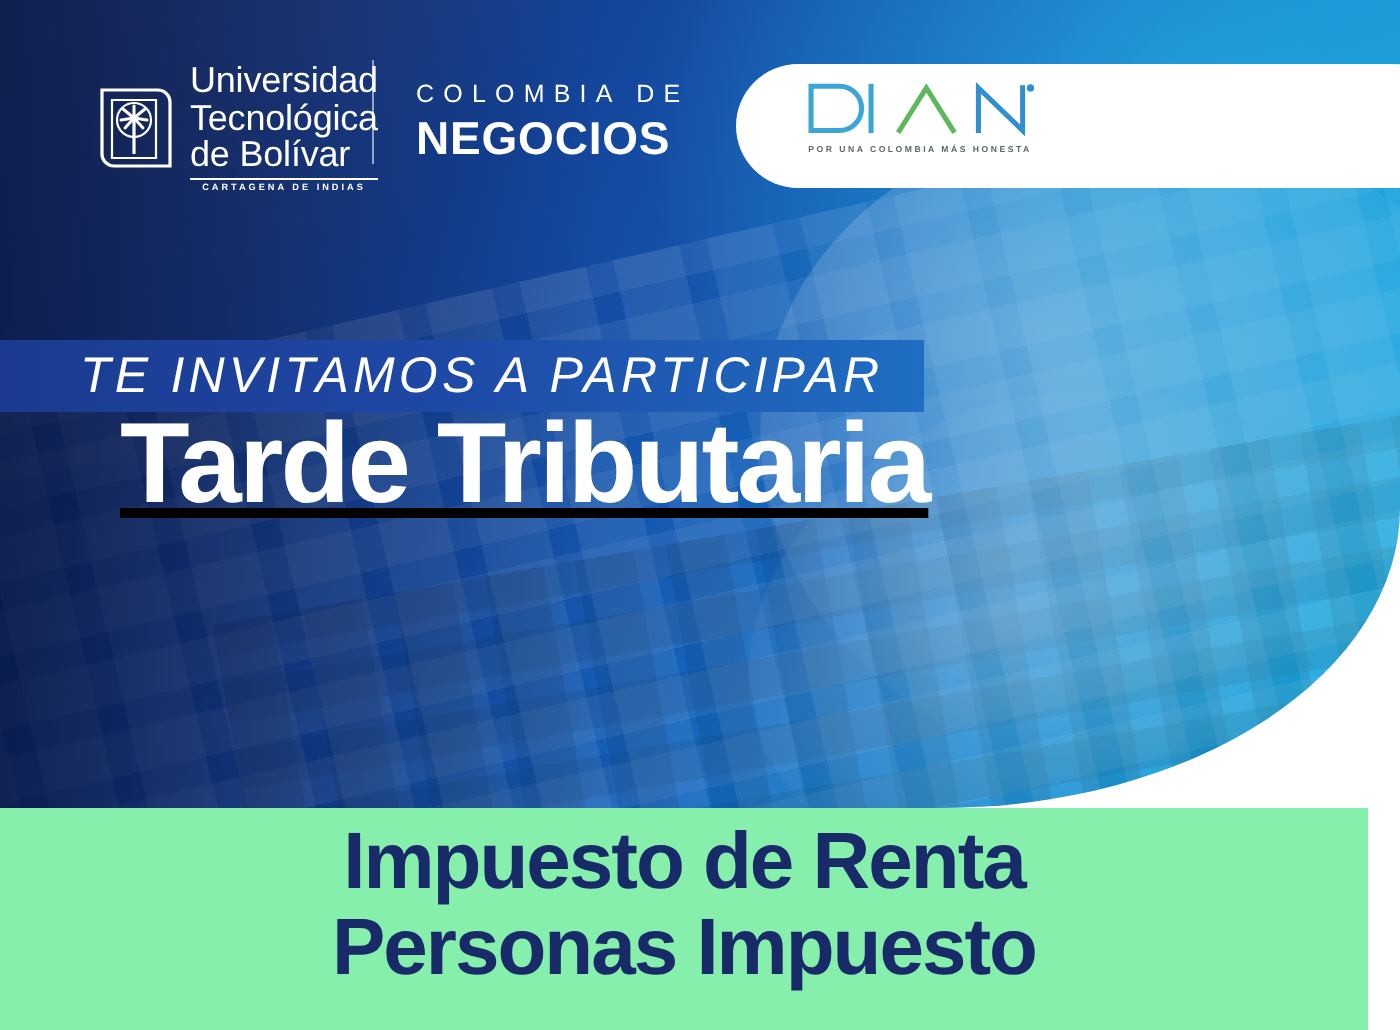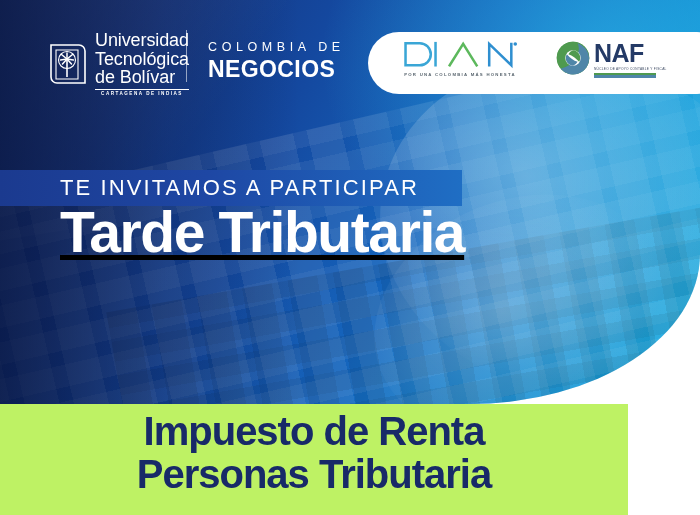--- a/index.html
+++ b/index.html
@@ -93,37 +93,37 @@
   .naf-bars{margin-top:1.5px;width:62px;}
   .naf-bar{height:2.4px;}
 
   
   .band{
     position:absolute;left:0;top:170px;width:462px;height:36px;z-index:6;
     background:linear-gradient(90deg,#1b3a8f 0%,#1e47a4 45%,#1f6ec4 100%);
     display:flex;align-items:center;
   }
   .band span{
-    color:#ffffff;font-size:22px;letter-spacing:2.1px;font-weight:400;
-    margin-left:60px;white-space:nowrap;
+    color:#ffffff;font-size:25px;letter-spacing:2.1px;font-weight:400;
+    margin-left:40px;white-space:nowrap;font-style:italic;
   }
 
   
   .headline{position:absolute;left:60px;top:205px;z-index:6;text-decoration:underline;}
   .hl{
     color:#ffffff;font-weight:800;font-size:57px;line-height:.95;
     letter-spacing:-1.4px;white-space:nowrap;
   }
   .hl2row{display:flex;align-items:flex-end;}
   .ruleline{
     width:338px;height:3px;background:#ffffff;margin-left:4px;margin-bottom:11px;
   }
 
   
-  .bottom{position:absolute;left:0;top:404px;width:628px;height:111px;background:#bef264;z-index:6;}
+  .bottom{position:absolute;left:0;top:404px;width:684px;height:111px;background:#86efac;z-index:6;}
   .sub{
     color:#182a68;font-weight:800;font-size:40px;line-height:1.07;
     letter-spacing:-1px;text-align:center;white-space:nowrap;
   }
   .sub.l1{margin-top:6px;}
 </style>
 </head>
 <body>
 
 <div class="poster">
@@ -184,49 +184,29 @@
             <line x1="44" y1="4" x2="44" y2="32" stroke="#3aa6d6"></line>
             <path d="M62 32 L79 5 L96 32" stroke="#5cb85c"></path>
             <path d="M112 32 V5 L140 32 V5" stroke="#2f8fd0"></path>
           </g>
           <circle cx="145" cy="5" r="2.3" fill="#2f8fd0"></circle>
         </svg>
       </div>
       <div class="dian-tag">POR UNA COLOMBIA MÁS HONESTA</div>
     </div>
 
-    <div class="naf">
-      <div>
-        <svg viewBox="0 0 44 44" width="34" height="34" aria-hidden="true">
-          <circle cx="22" cy="22" r="21" fill="#4f9a4f"></circle>
-          <path d="M22 1 A21 21 0 0 0 22 43 A21 21 0 0 0 22 1 Z" fill="#4f9a4f"></path>
-          <path d="M43 22 A21 21 0 0 1 6 36 Q20 32 26 22 Q32 12 28 3 A21 21 0 0 1 43 22 Z" fill="#4f86a8"></path>
-          <circle cx="22" cy="22" r="10" fill="#ffffff"></circle>
-          <path d="M22 12 A10 10 0 0 1 30 27 Q24 20 16 17 A10 10 0 0 1 22 12 Z" fill="#4f9a4f"></path>
-          <path d="M22 32 A10 10 0 0 1 14 17 Q20 24 28 27 A10 10 0 0 1 22 32 Z" fill="#4f86a8"></path>
-        </svg>
-      </div>
-      <div class="naf-txt">
-        <div class="naf-word">NAF</div>
-        <div class="naf-sub1">NÚCLEO DE APOYO CONTABLE Y FISCAL</div>
-        <div class="naf-bars">
-          <div class="naf-bar" style="background:#4f9a4f"></div>
-          <div class="naf-bar" style="background:#4f86a8"></div>
-        </div>
-      </div>
-    </div>
 
   </div>
 
   <div class="band">
     <span>TE INVITAMOS A PARTICIPAR</span>
   </div>
 
   <div class="headline">
     <div class="hl">Tarde Tributaria</div>
   </div>
 
   <div class="bottom">
     <div class="sub l1">Impuesto de Renta</div>
-    <div class="sub">Personas Tributaria</div>
+    <div class="sub">Personas Impuesto</div>
   </div>
 
 </div>
 
 </body></html>

